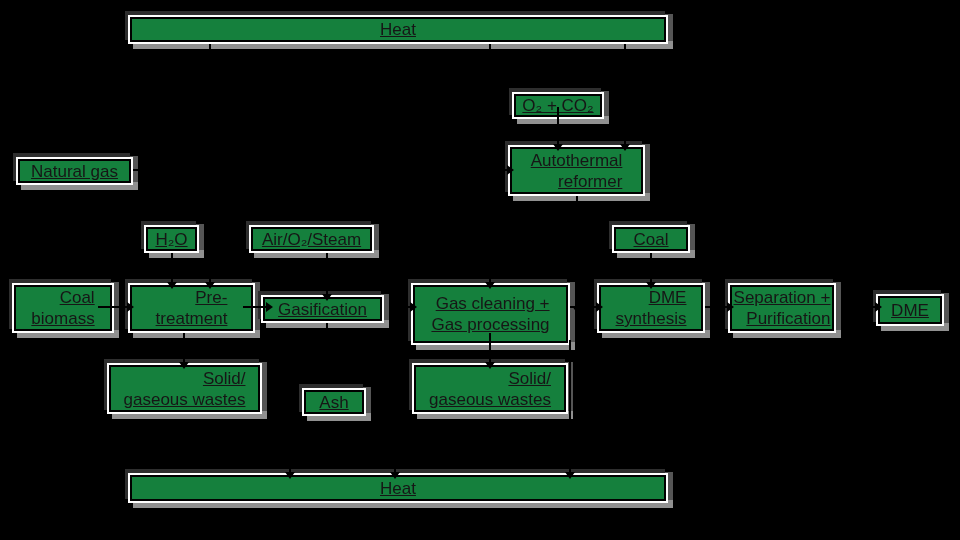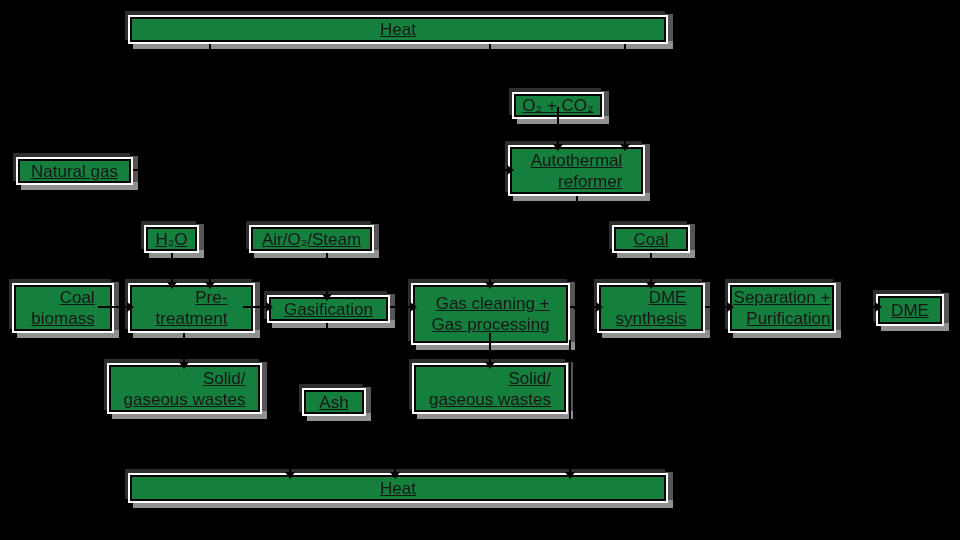--- a/index.html
+++ b/index.html
@@ -72,21 +72,21 @@
   <div class="node" style="left:12px; top:283px; width:102px; height:50px;">
     <div class="inner">Coal
 biomass</div>
   </div>
 
   <div class="node" style="left:128px; top:283px; width:127px; height:50px;">
     <div class="inner">Pre-
 treatment</div>
   </div>
 
-  <div class="node" style="left:267px; top:295px; width:123px; height:28px;">
+  <div class="node" style="left:261px; top:295px; width:123px; height:28px;">
     <div class="inner">Gasification</div>
   </div>
 
   <div class="node" style="left:411px; top:283px; width:159px; height:62px;">
     <div class="inner">Gas cleaning +
 Gas processing</div>
   </div>
 
   <div class="node" style="left:597px; top:283px; width:108px; height:50px;">
     <div class="inner">DME

